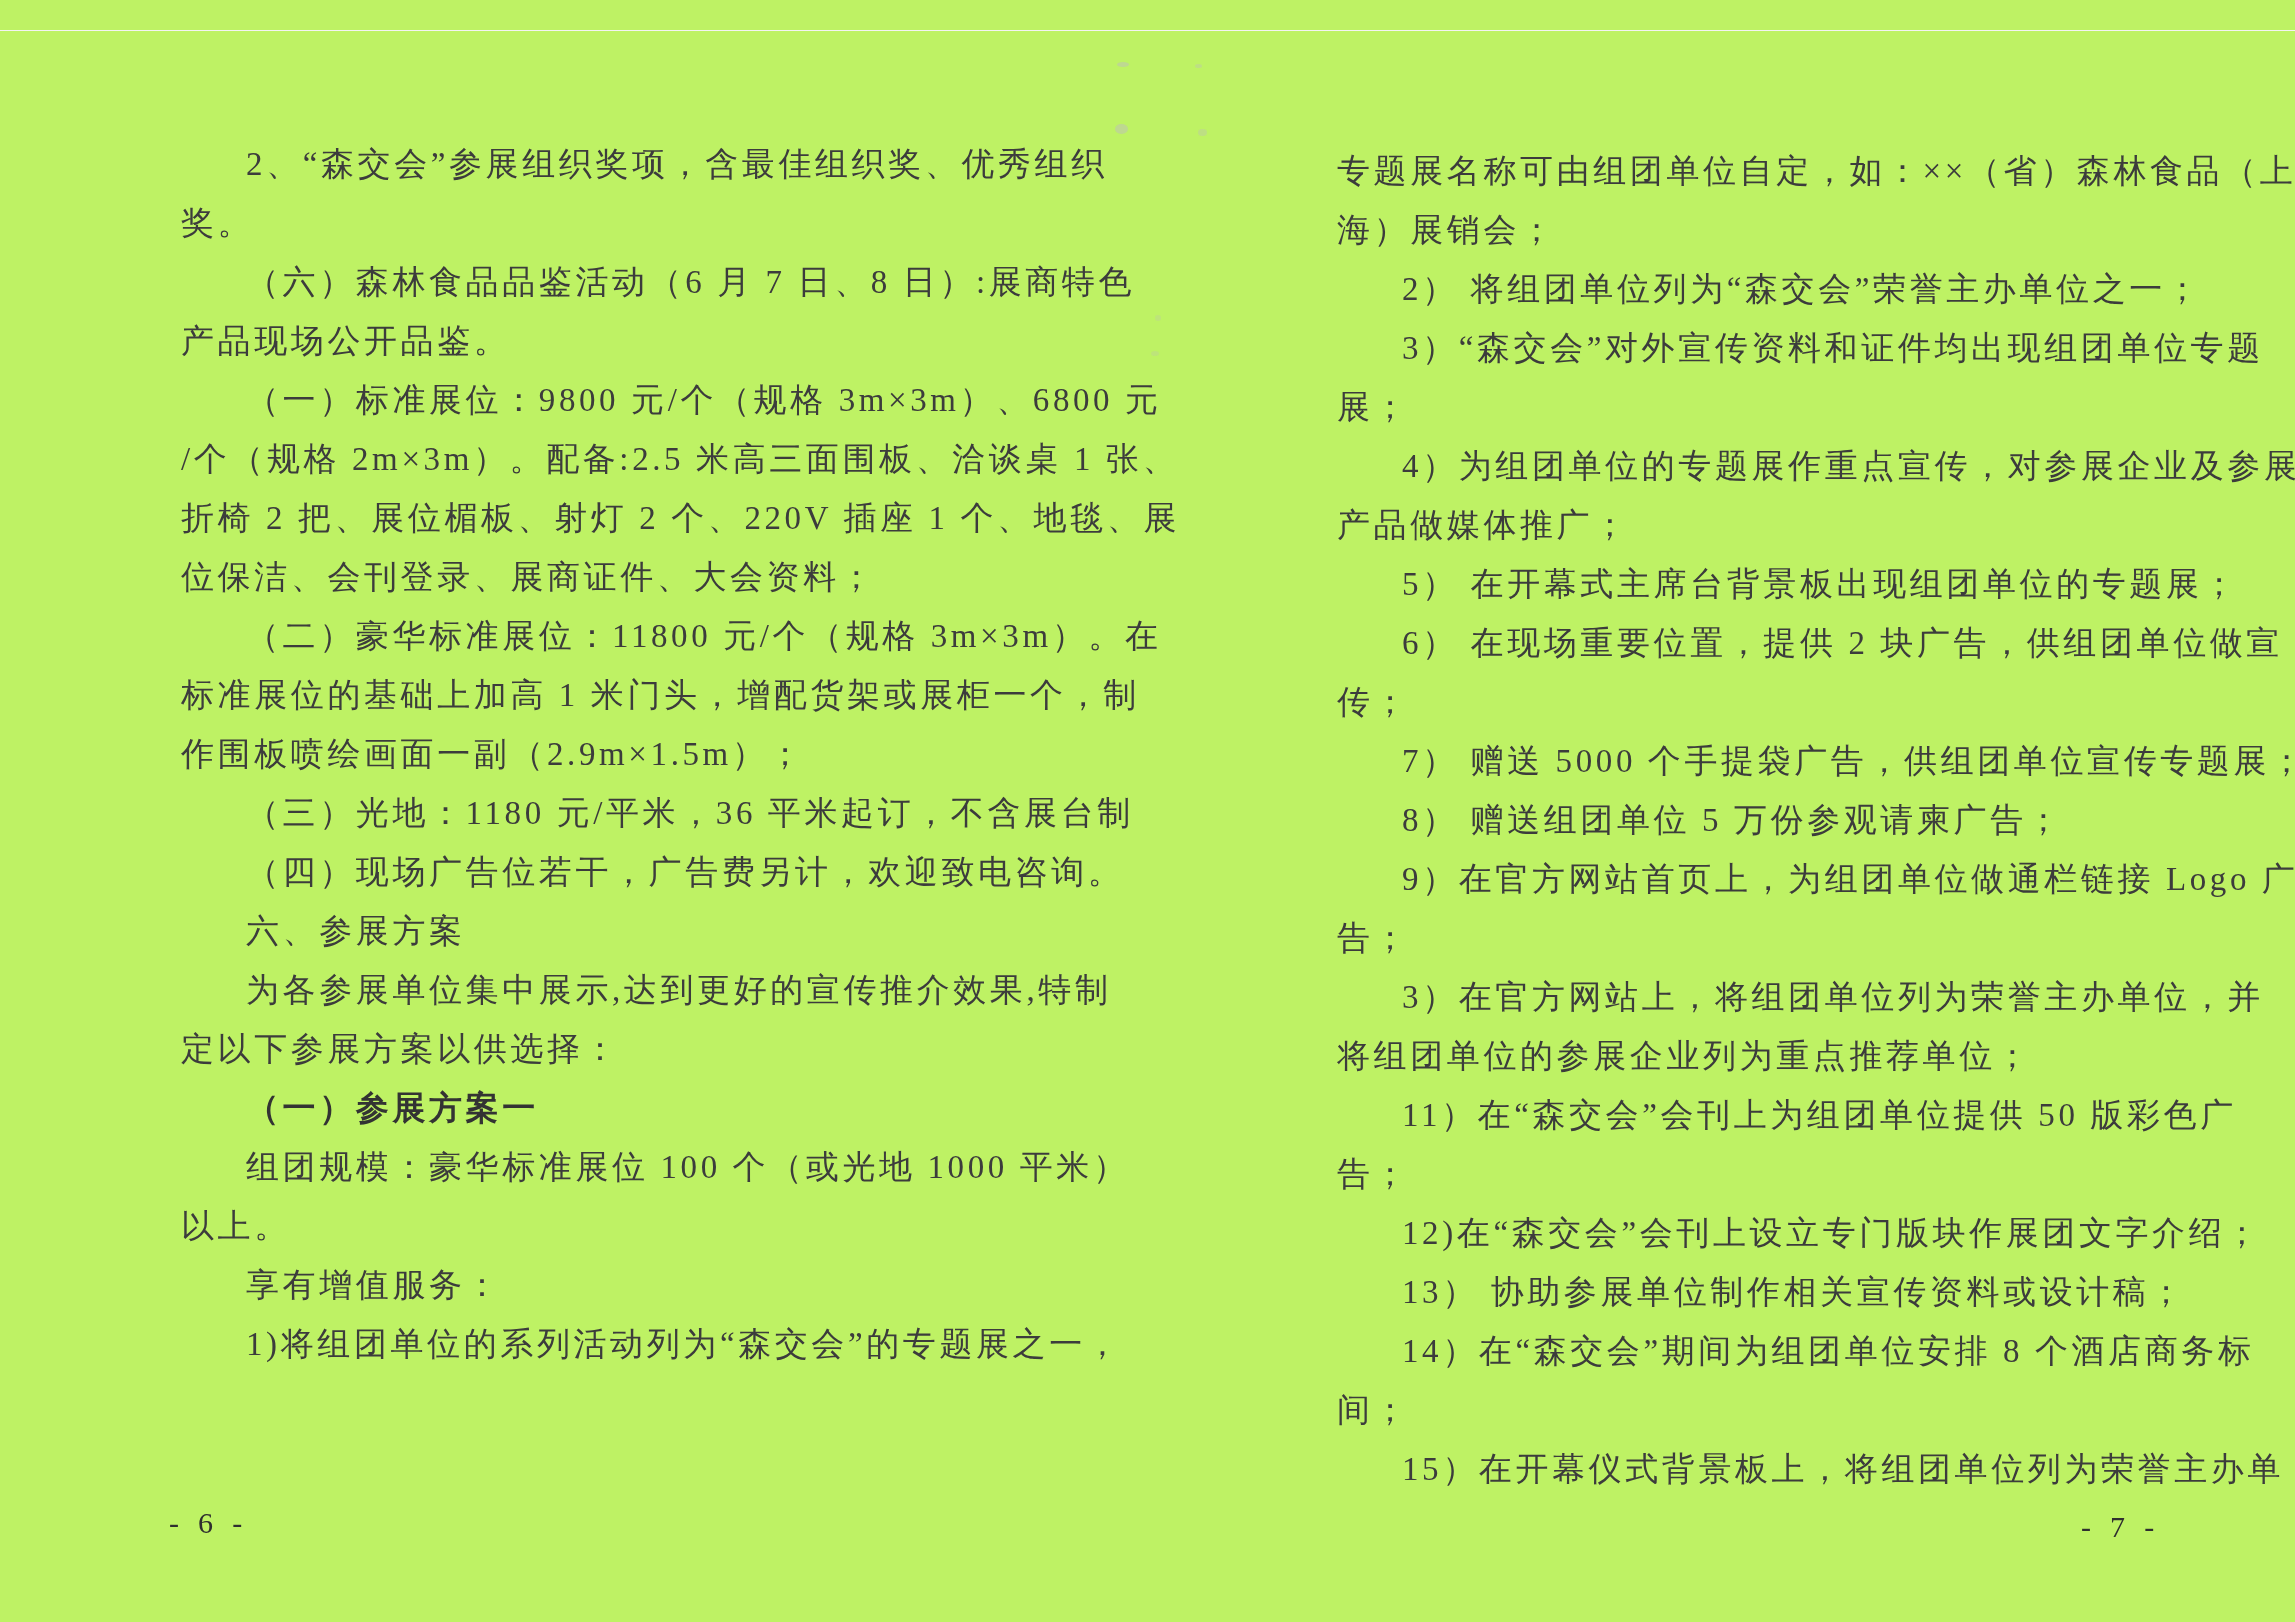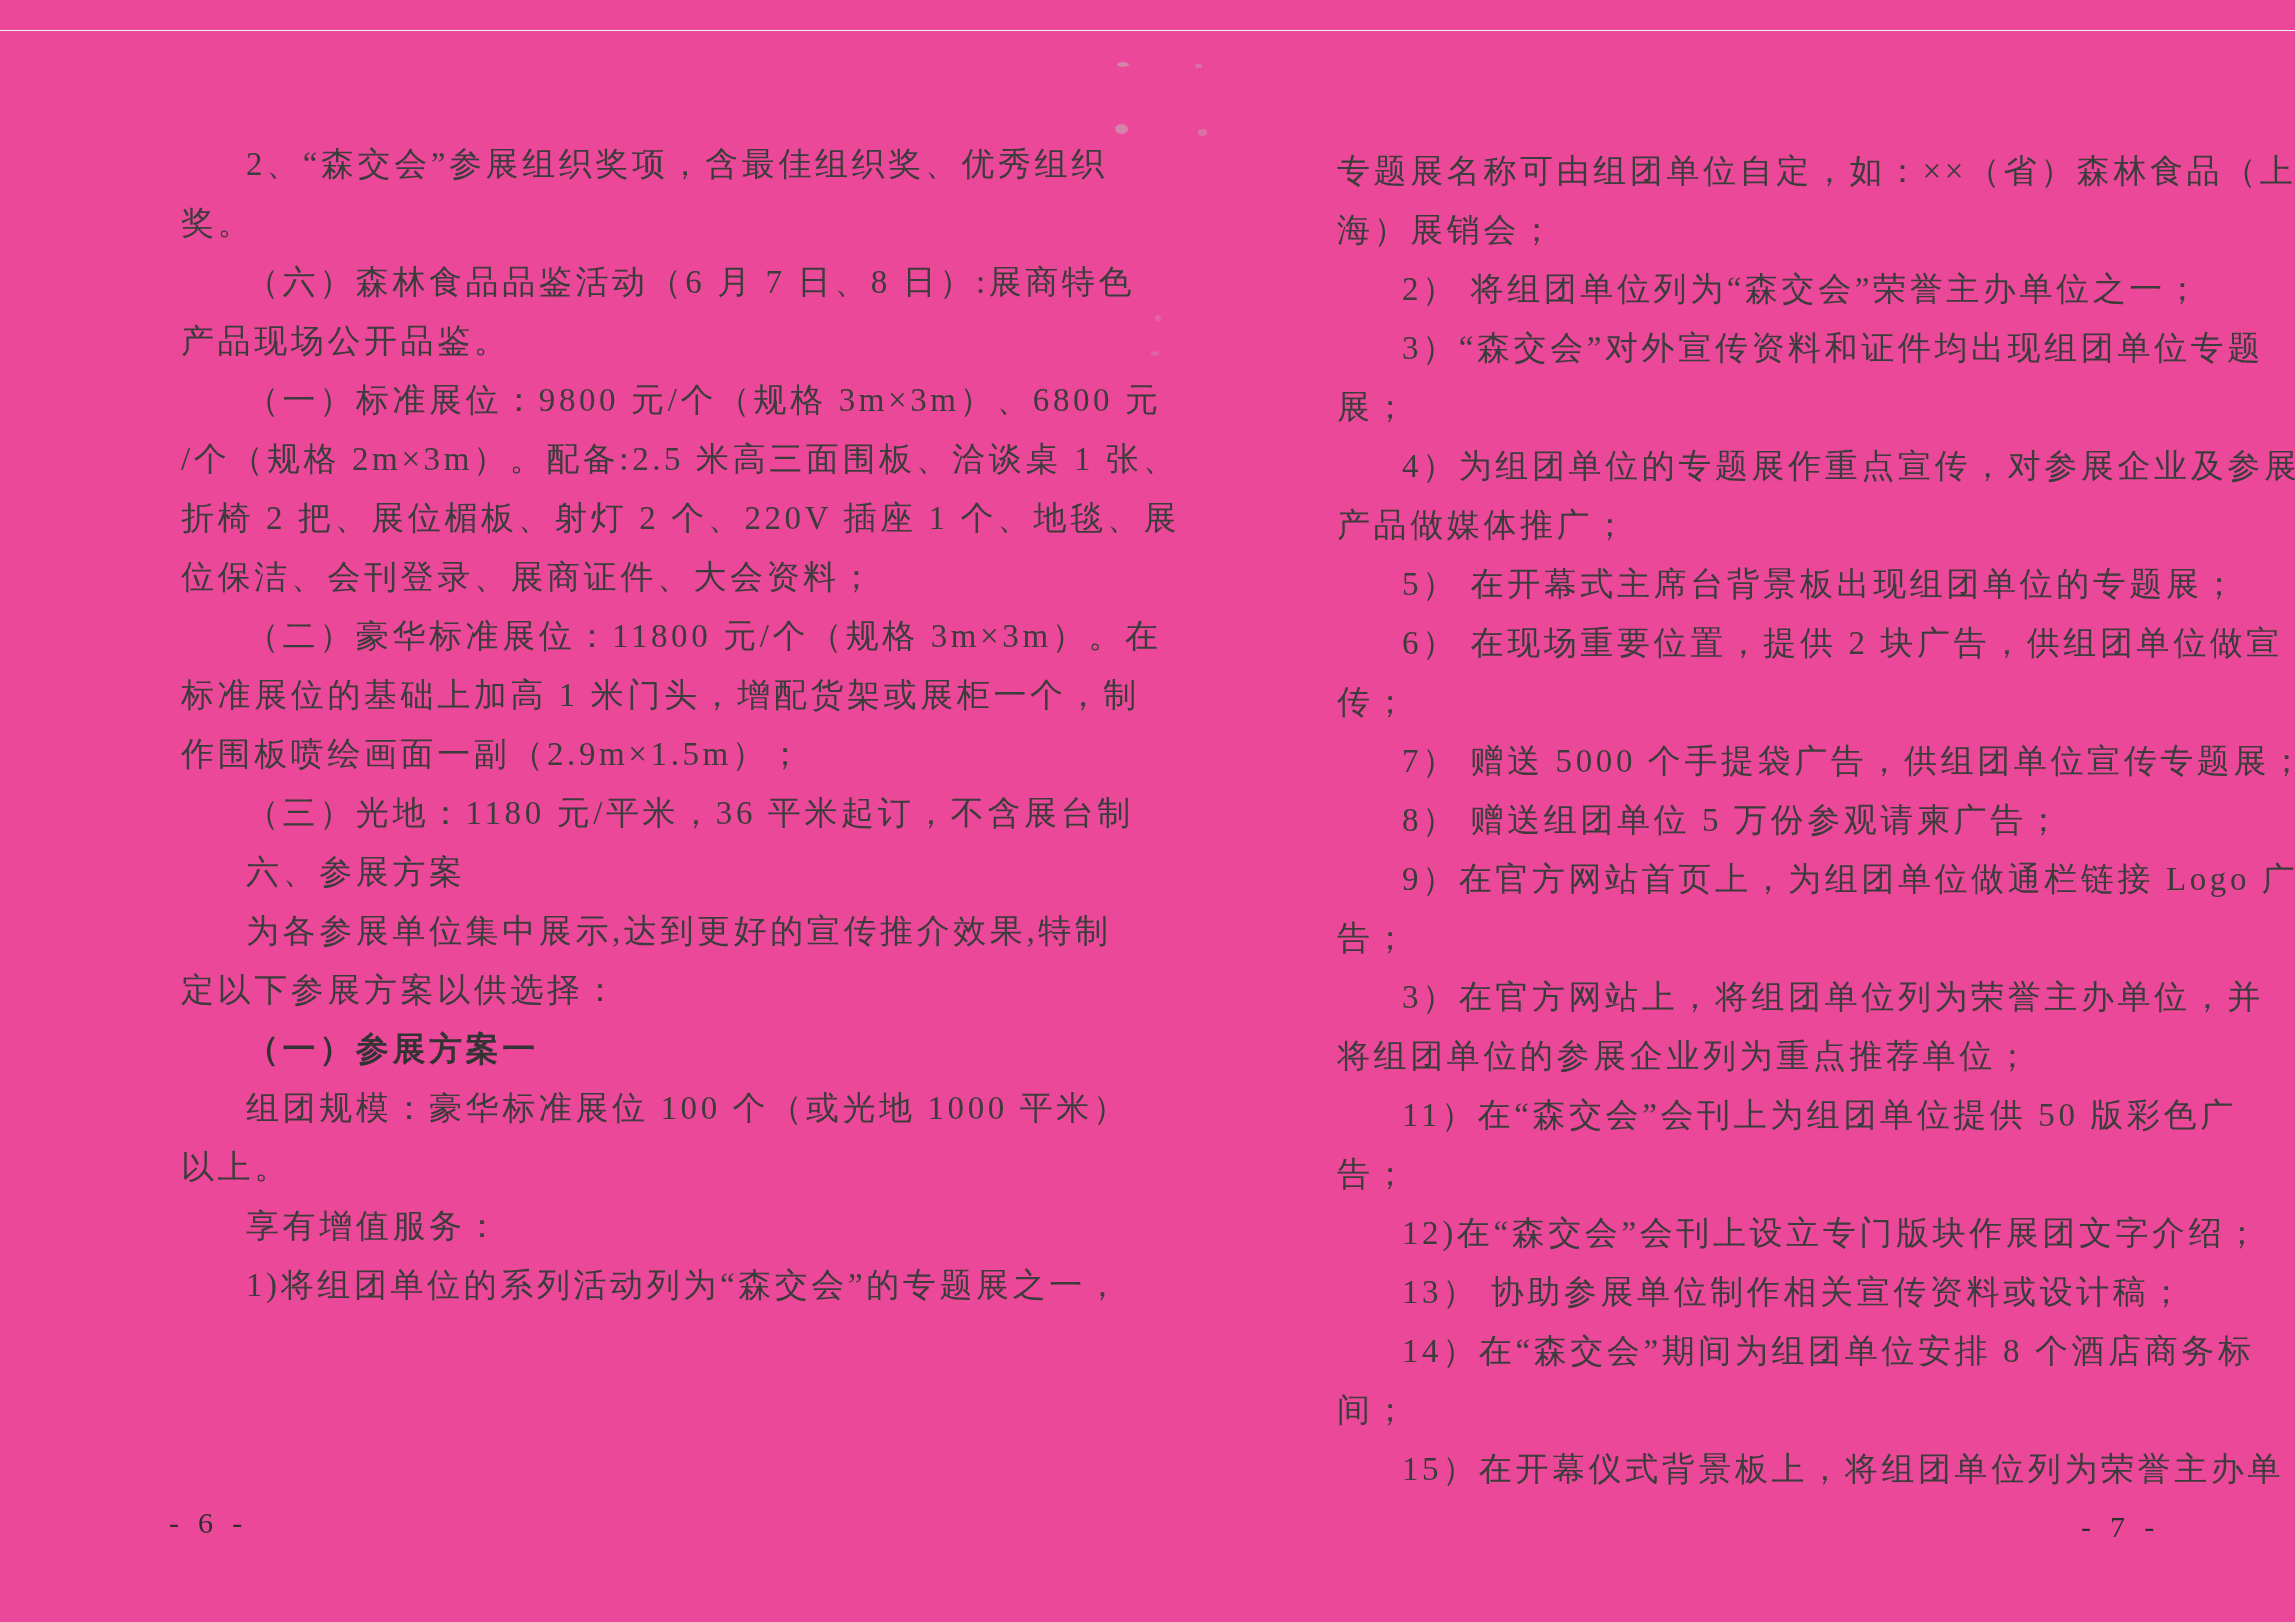--- a/index.html
+++ b/index.html
@@ -1,19 +1,19 @@
 <!DOCTYPE html>
 <html style="font-size:11.6px"><head>
 <meta charset="utf-8">
 <style>
   html,body { margin:0; padding:0; background:#ffffff; }
   .scan {
     position:relative;
     width:2295px; height:1623px;
-    background:#ec4899;
+    background:#bef264;
     overflow:hidden;
     font-family:"Liberation Serif","DejaVu Serif",serif;
     color:#3c3c3c;
   }
   
   .edge-streak {
     position:absolute; left:0; top:30px; width:100%; height:1.4px;
     background:#f3f3f3;
   }
   .speck { position:absolute; background:#bdbdbd; border-radius:50%; opacity:.55; }
@@ -66,20 +66,21 @@
       <div class="line indent">（六）森林食品品鉴活动（6 月 7 日、8 日）:展商特色</div>
       <div class="line">产品现场公开品鉴。</div>
       <div class="line indent">（一）标准展位：9800 元/个（规格 3m×3m）、6800 元</div>
       <div class="line">/个（规格 2m×3m）。配备:2.5 米高三面围板、洽谈桌 1 张、</div>
       <div class="line">折椅 2 把、展位楣板、射灯 2 个、220V 插座 1 个、地毯、展</div>
       <div class="line">位保洁、会刊登录、展商证件、大会资料；</div>
       <div class="line indent">（二）豪华标准展位：11800 元/个（规格 3m×3m）。在</div>
       <div class="line">标准展位的基础上加高 1 米门头，增配货架或展柜一个，制</div>
       <div class="line">作围板喷绘画面一副（2.9m×1.5m）；</div>
       <div class="line indent">（三）光地：1180 元/平米，36 平米起订，不含展台制</div>
+      <div class="line indent">（四）现场广告位若干，广告费另计，欢迎致电咨询。</div>
       <div class="line indent">六、参展方案</div>
       <div class="line indent">为各参展单位集中展示,达到更好的宣传推介效果,特制</div>
       <div class="line">定以下参展方案以供选择：</div>
       <div class="line indent bold">（一）参展方案一</div>
       <div class="line indent">组团规模：豪华标准展位 100 个（或光地 1000 平米）</div>
       <div class="line">以上。</div>
       <div class="line indent">享有增值服务：</div>
       <div class="line indent">1)将组团单位的系列活动列为“森交会”的专题展之一，</div>
     </div>
 

